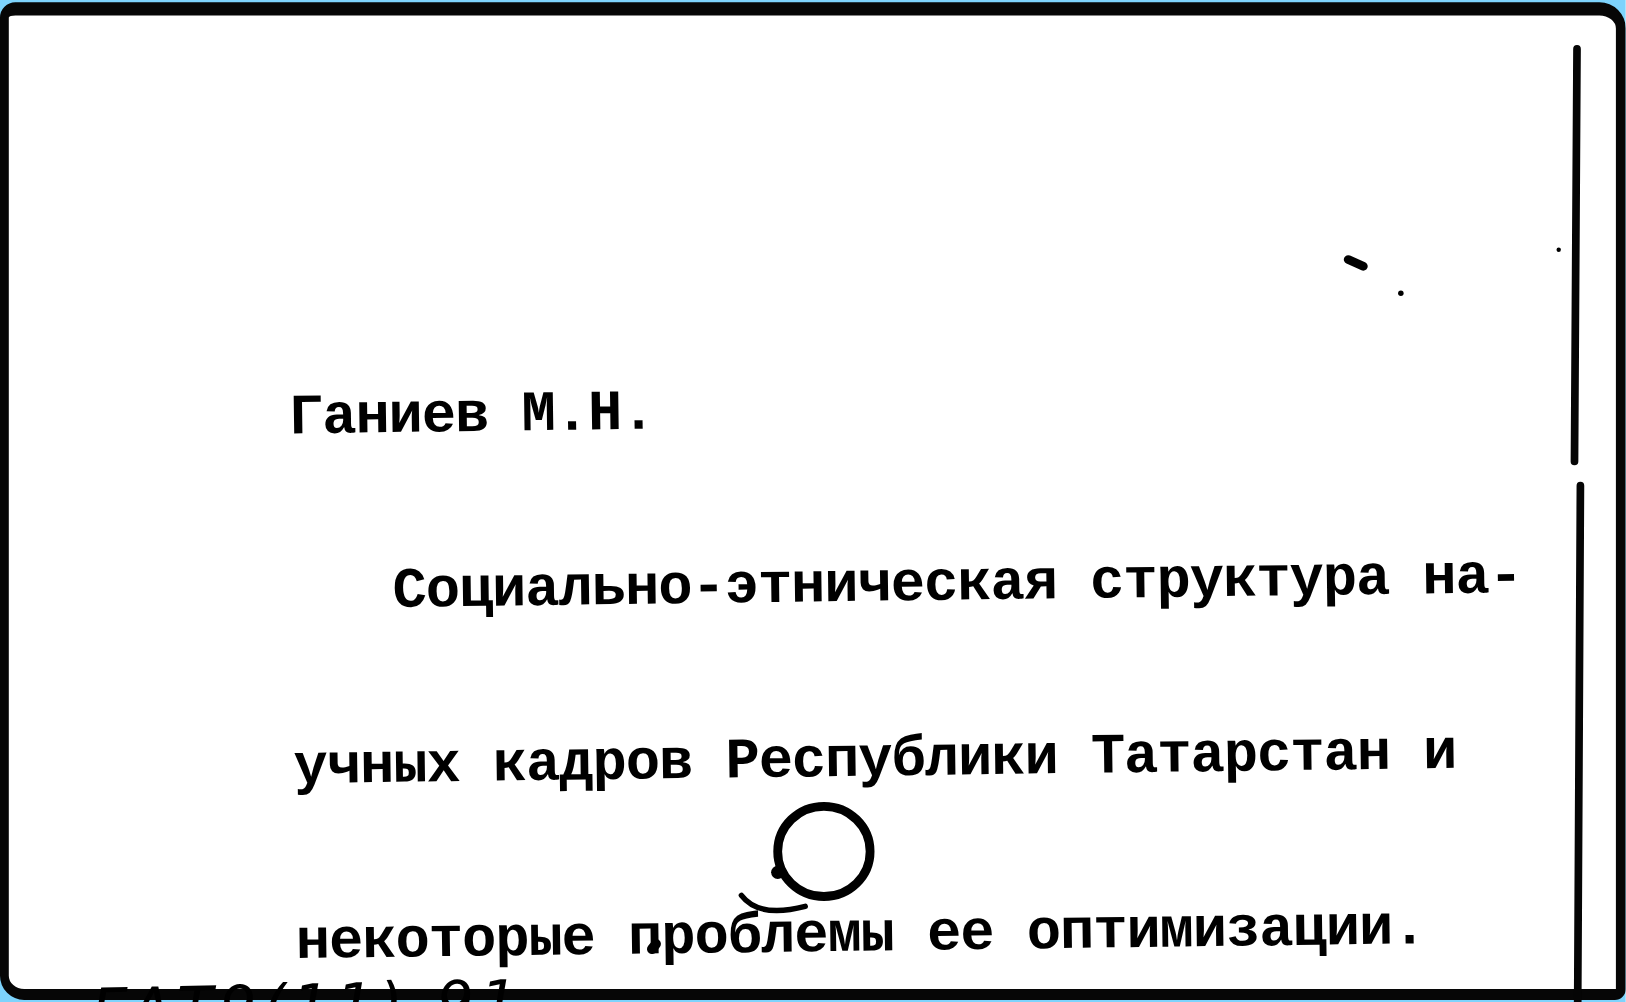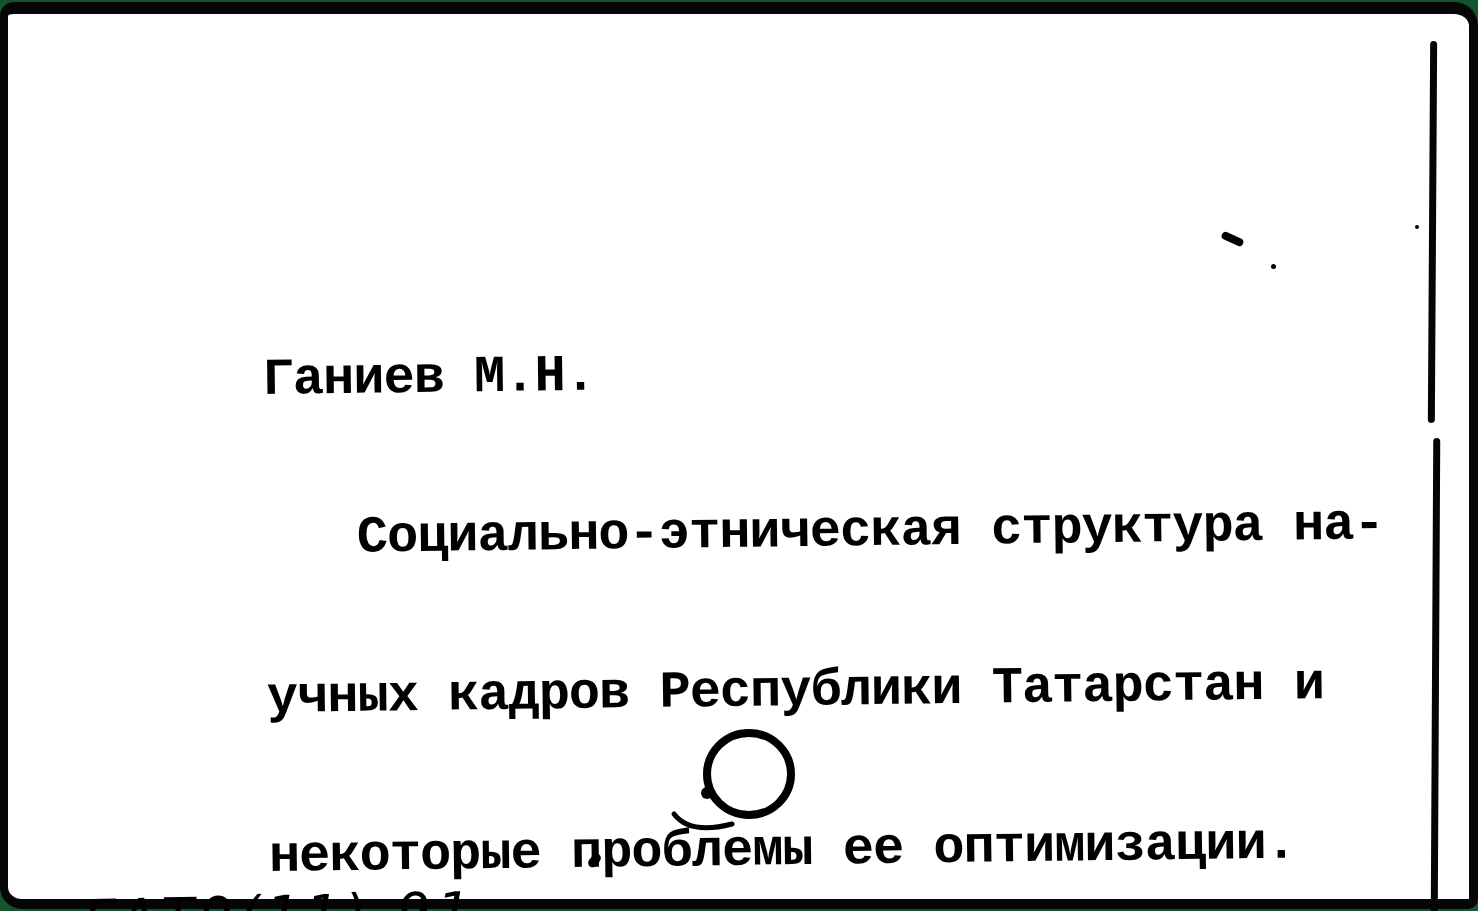--- a/index.html
+++ b/index.html
@@ -4,21 +4,21 @@
 <style>
   html, body {
     margin: 0;
     padding: 0;
     background: #ffffff;
   }
   #stage {
     position: relative;
     width: 1478px;
     height: 911px;
-    background: #14532d;
+    background: #7dd3fc;
     overflow: hidden;
     font-family: "Liberation Mono", monospace;
   }
   
   .card {
     position: absolute;
     left: 0;
     top: 2px;
     width: 1478px;
     height: 907px;

